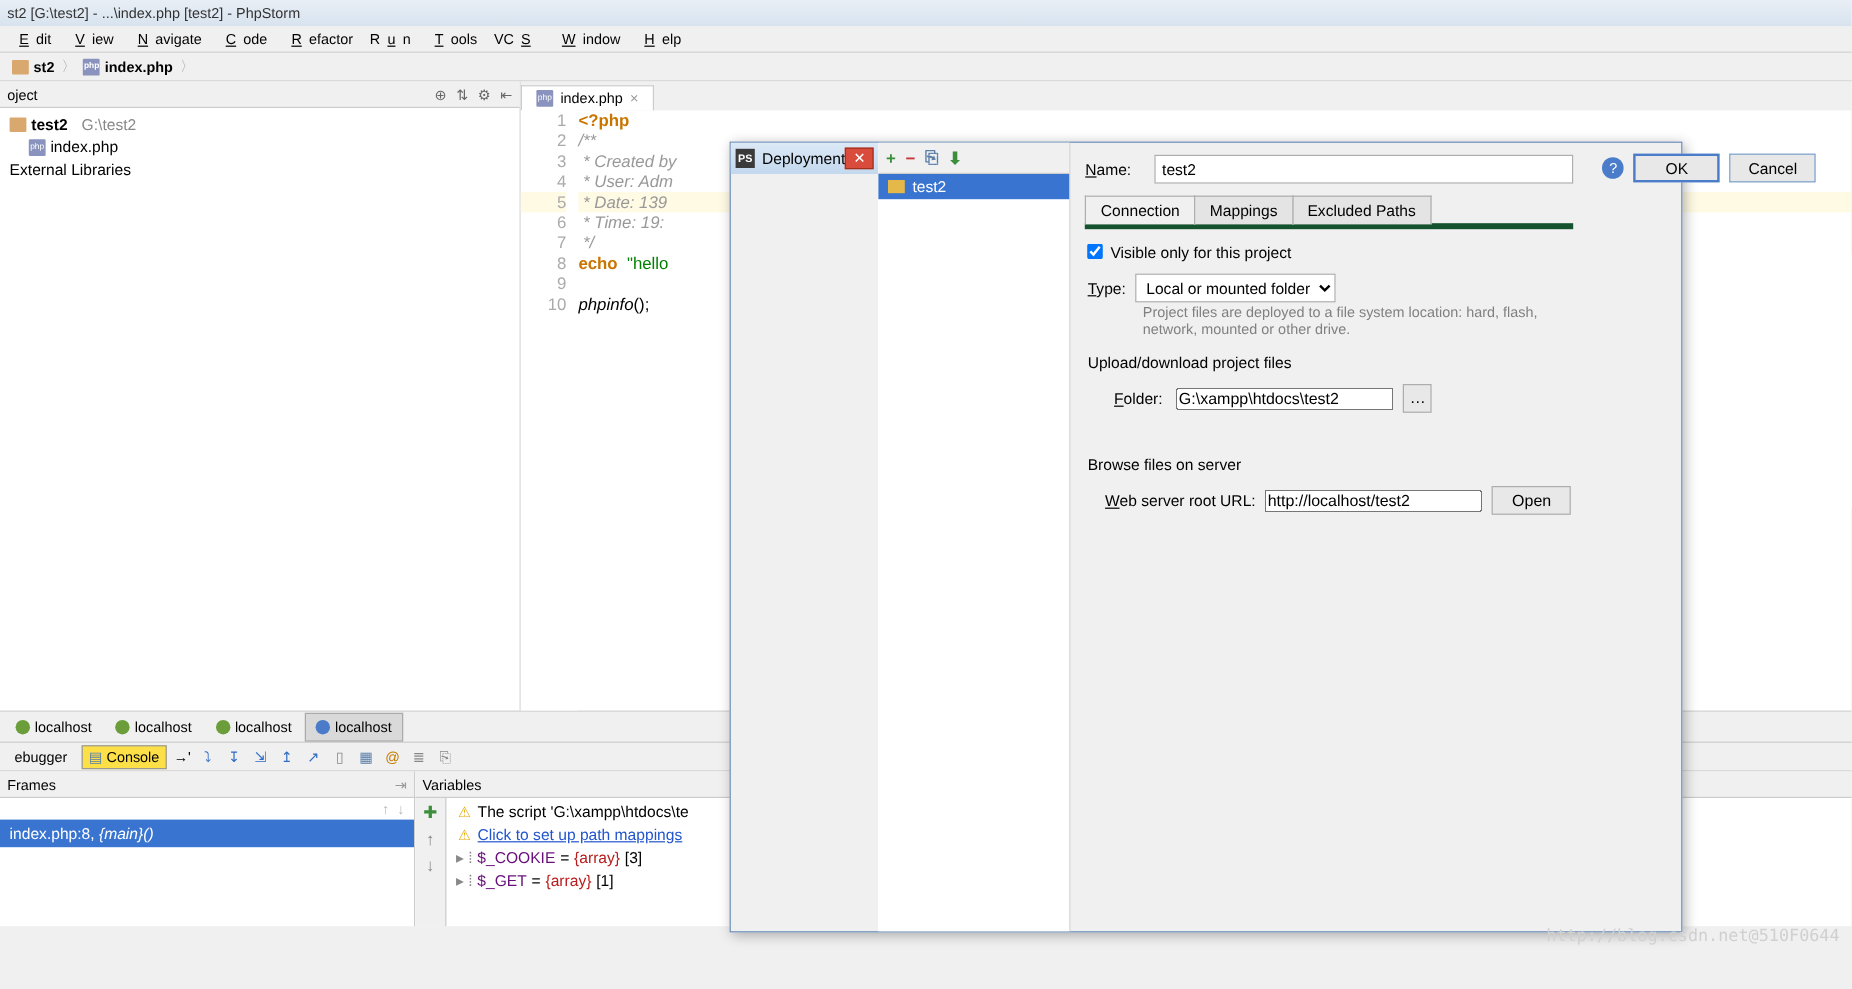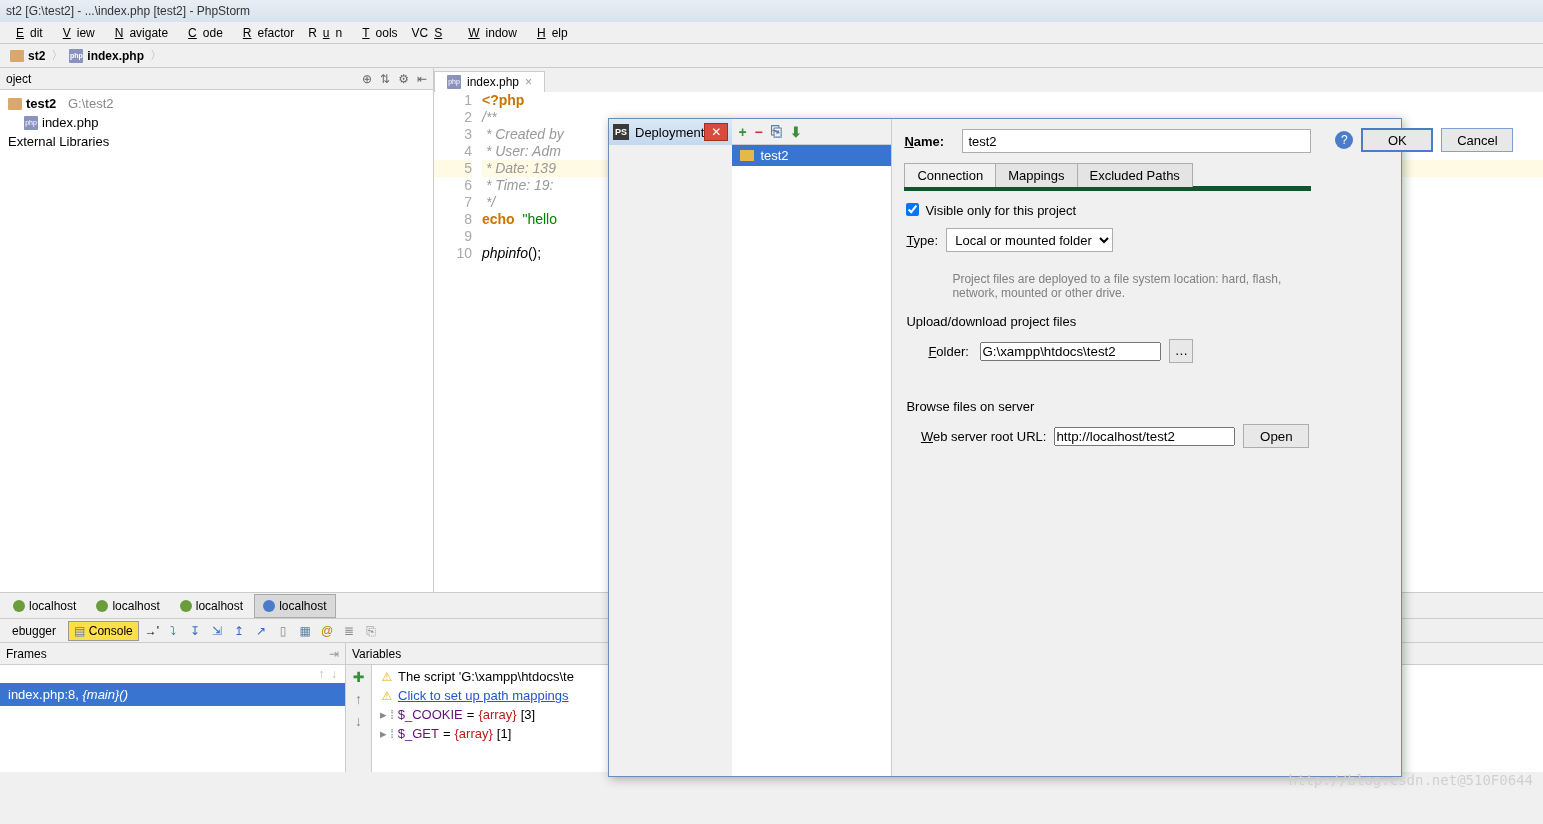--- a/index.html
+++ b/index.html
@@ -86,28 +86,28 @@
 .tico.plus { color: #3b8e3b; }
 .tico.minus { color: #c93636; }
 .tico.copy { color: #5a7fa8; }
 .tico.dl { color: #3b8e3b; }
 .dlg-list { flex: 1; background: #fff; }
 .dlg-list-item { background: #3874d0; color: #fff; padding: 3px 8px; font-size: 13px; display: flex; align-items: center; gap: 6px; }
 .srv-icon { width: 14px; height: 11px; background: #e5b84a; display: inline-block; }
 
 .dlg-right { flex: 1; padding: 10px 12px; font-size: 13px; display: flex; flex-direction: column; }
 .form-row { display: flex; align-items: center; gap: 8px; margin-bottom: 10px; }
-.form-row label { min-width: 50px; font-weight: bold; }
+.form-row label { min-width: 50px; }
 .form-row input[type=text] { flex: 1; border: 1px solid #adadad; padding: 3px 5px; font-size: 13px; height: 24px; background: #fff; }
 .tabs { display: flex; border-bottom: 5px solid #14532d; }
 .tab { padding: 4px 12px; border: 1px solid #adadad; border-bottom: none; background: #e4e4e4; margin-right: -1px; margin-bottom: -1px; font-size: 13px; }
 .tab.active { background: #f0f0f0; }
 .tab-body { border: none; padding: 12px 2px; flex: 1; }
 .chk-row { display: flex; align-items: flex-start; gap: 6px; margin-bottom: 10px; }
-.type-row { display: flex; align-items: center; gap: 8px; margin-bottom: 20px; }
+.type-row { display: flex; align-items: center; gap: 8px; margin-bottom: 1px; }
 .type-row select { border: 1px solid #adadad; padding: 2px 4px; font-size: 13px; height: 24px; background: #fff; }
 .descr { color: #808080; padding-left: 46px; margin-bottom: 14px; font-size: 12px; }
 .section-title { margin: 6px 0 10px; font-size: 13px; }
 .folder-row { display: flex; align-items: center; gap: 8px; padding-left: 22px; }
 .folder-row label { min-width: 44px; }
 .browse-btn { width: 24px; height: 24px; border: 1px solid #adadad; background: #e8e8e8; text-align: center; line-height: 20px; }
 .url-row { display: flex; align-items: center; gap: 8px; padding-left: 0; margin-top: 10px; }
 .url-row label { min-width: 140px; text-align: right; }
 .open-btn { width: 66px; height: 24px; border: 1px solid #adadad; background: #e8e8e8; }
 

